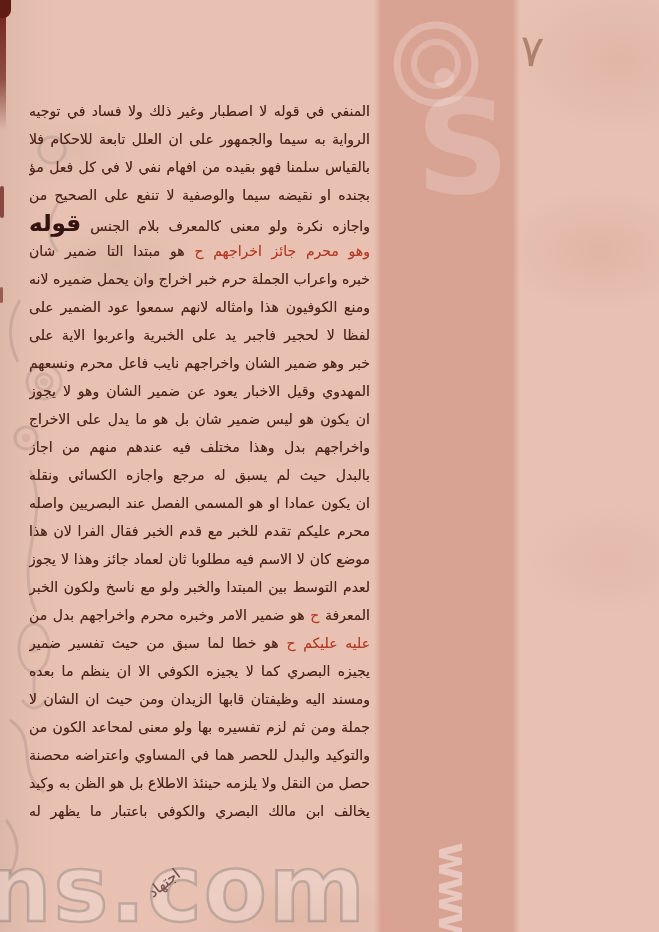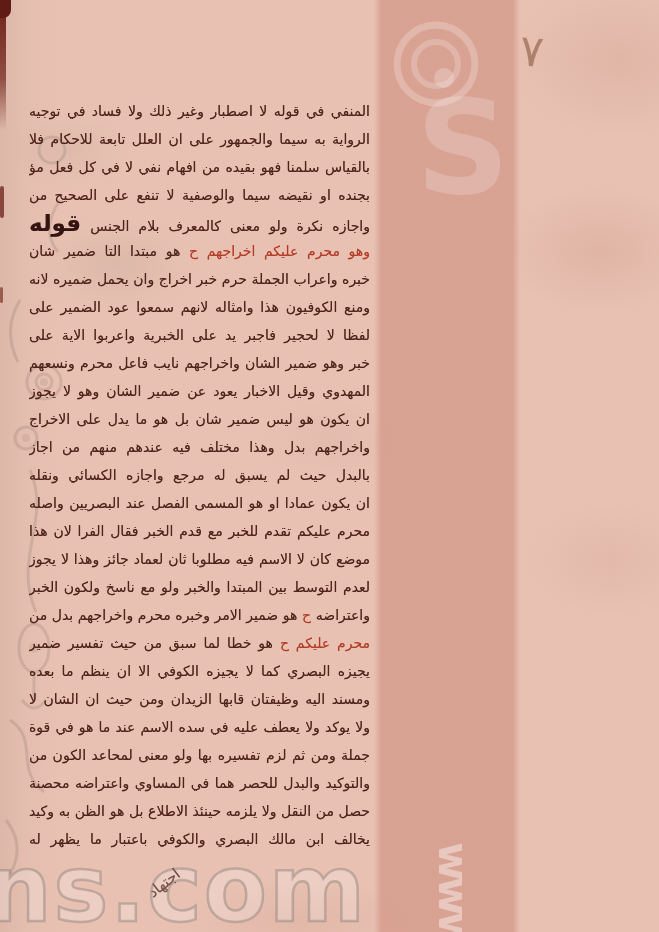--- a/index.html
+++ b/index.html
@@ -109,38 +109,37 @@
 </svg>
 
 <div class="folio-mark">٧</div>
 
 <div class="text-block">
     <div class="line"><span>المنفي في قوله لا اصطبار وغير ذلك ولا فساد في توجيه بعد ثبوت</span></div>
     <div class="line"><span>الرواية به سيما والجمهور على ان العلل تابعة للاحكام فلا يخاف الزلل</span></div>
     <div class="line"><span>بالقياس سلمنا فهو بقيده من افهام نفي لا في كل فعل مؤ ولا</span></div>
     <div class="line"><span>بجنده او نقيضه سيما والوصفية لا تنفع على الصحيح من اشتراط كون</span></div>
     <div class="line"><span>واجازه نكرة ولو معنى كالمعرف بلام الجنس </span><span class="big">قوله تعالى</span></div>
-    <div class="line"><span class="red">وهو محرم عليكم اخراجهم </span><span class="red">ح </span><span>هو مبتدا التا ضمير شان والجملة بعده</span></div>
+    <div class="line"><span class="red">وهو محرم جائز اخراجهم </span><span class="red">ح </span><span>هو مبتدا التا ضمير شان والجملة بعده</span></div>
     <div class="line"><span>خبره واعراب الجملة حرم خبر اخراج وان يحمل ضميره لانه سوى التاخير</span></div>
     <div class="line"><span>ومنع الكوفيون هذا وامثاله لانهم سمعوا عود الضمير على متاخر ولو</span></div>
     <div class="line"><span>لفظا لا لحجير فاجبر يد على الخبرية واعربوا الاية على اسحر</span></div>
     <div class="line"><span>خبر وهو ضمير الشان واخراجهم نايب فاعل محرم ونسعهم على هذا</span></div>
     <div class="line"><span>المهدوي وقيل الاخبار يعود عن ضمير الشان وهو لا يجوز عندهم وجوزوا</span></div>
     <div class="line"><span>ان يكون هو ليس ضمير شان بل هو ما يدل على الاخراج ومحرم خبره</span></div>
     <div class="line"><span>واخراجهم بدل وهذا مختلف فيه عندهم منهم من اجاز تفسير الضمير</span></div>
     <div class="line"><span>بالبدل حيث لم يسبق له مرجع واجازه الكسائي ونقله بعضهم عن الكوفيين</span></div>
     <div class="line"><span>ان يكون عمادا او هو المسمى الفصل عند البصريين واصله واخراجهم هو</span></div>
     <div class="line"><span>محرم عليكم تقدم للخبر مع قدم الخبر فقال الفرا لان هذا يطلب لاسم وكلت</span></div>
     <div class="line"><span>موضع كان لا الاسم فيه مطلوبا ثان لعماد جائز وهذا لا يجوز عند البصريين</span></div>
     <div class="line"><span>لعدم التوسط بين المبتدا والخبر ولو مع ناسخ ولكون الخبر نكرة لا تقارب</span></div>
-    <div class="line"><span>واعتراضه </span><span class="red">ح </span><span>هو ضمير الامر وخبره محرم واخراجهم بدل من هو اد والامر</span></div>
-    <div class="line"><span class="red">محرم عليكم </span><span class="red">ح </span><span>هو خطا لما سبق من حيث تفسير ضمير الشان بمفرد ولا</span></div>
+    <div class="line"><span>المعرفة </span><span class="red">ح </span><span>هو ضمير الامر وخبره محرم واخراجهم بدل من هو اد والامر</span></div>
+    <div class="line"><span class="red">عليه عليكم </span><span class="red">ح </span><span>هو خطا لما سبق من حيث تفسير ضمير الشان بمفرد ولا</span></div>
     <div class="line"><span>يجيزه البصري كما لا يجيزه الكوفي الا ان ينظم ما بعده مسند</span></div>
     <div class="line"><span>ومسند اليه وظيفتان قابها الزيدان ومن حيث ان الشان لا يبدل منه</span></div>
-    <div class="line"><span>ولا يوكد ولا يعطف عليه في سده الاسم عند ما هو في قوة</span></div>
     <div class="line"><span>جملة ومن ثم لزم تفسيره بها ولو معنى لمحاعد الكون من فنا في العطف</span></div>
     <div class="line"><span>والتوكيد والبدل للحصر هما في المساوي واعتراضه محصنة لاعتبار ما</span></div>
     <div class="line"><span>حصل من النقل ولا يلزمه حينئذ الاطلاع بل هو الظن به وكيد ما</span></div>
     <div class="line"><span>يخالف ابن مالك البصري والكوفي باعتبار ما يظهر له وليضطرب</span></div>
   </div>
 
 <div class="catchword">اجتهاد</div>
 
 <div class="wm-s">S</div>
 <div class="wm-ns">ns.com</div>

